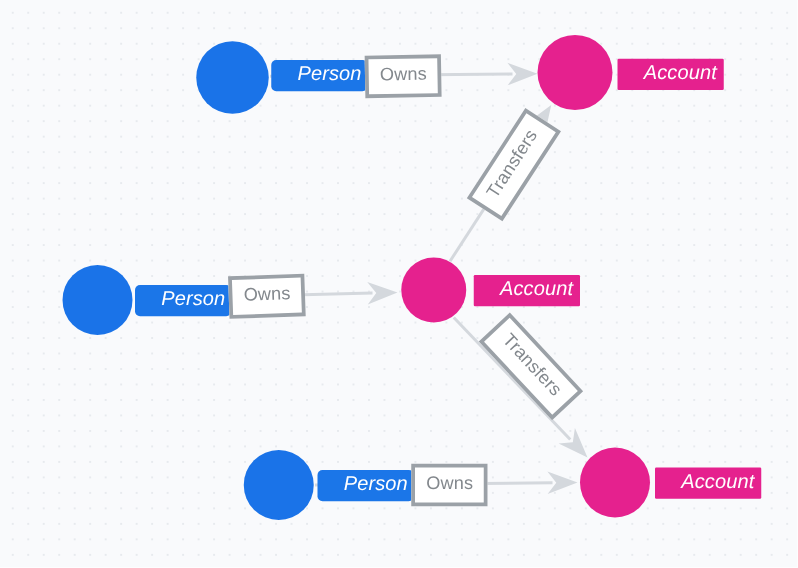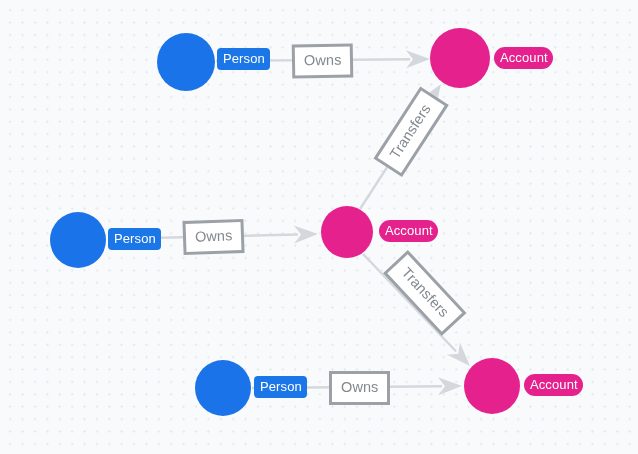--- a/index.html
+++ b/index.html
@@ -32,33 +32,34 @@
   .node {
     position: absolute;
     border-radius: 50%;
   }
   .node-person { background: #1a73e8; }
   .node-account { background: #e5218e; }
 
   .node-label {
     position: absolute;
     color: #ffffff;
-    font-size: 13px;
+    font-size: 16px;
     line-height: 1;
-    padding: 4px 5px 5px 6px;
+    padding: 4px 5px 5px 21px;
     white-space: nowrap;
     letter-spacing: 0.1px;
+    font-style: italic;
   }
   .label-person {
     background: #1b76e8;
     border-radius: 4px;
   }
   .label-account {
     background: #e5218e;
-    border-radius: 11px;
+    border-radius: 1px;
   }
 
   .edge-label {
     position: absolute;
     background: #ffffff;
     border: 3px solid #9ba1a7;
     color: #83888d;
     font-size: 14.5px;
     line-height: 1;
     padding: 6px 9px 7px 9px;

